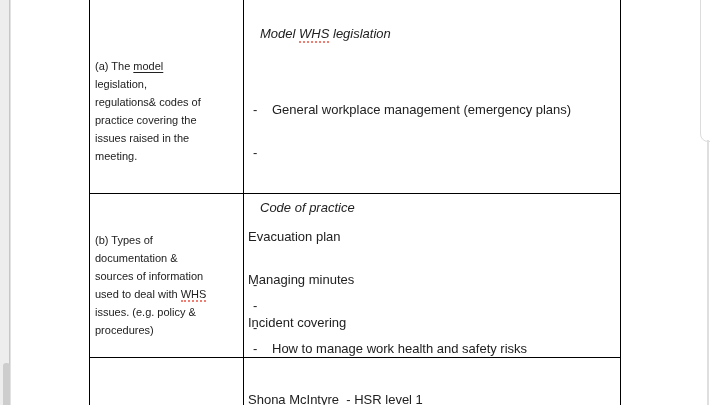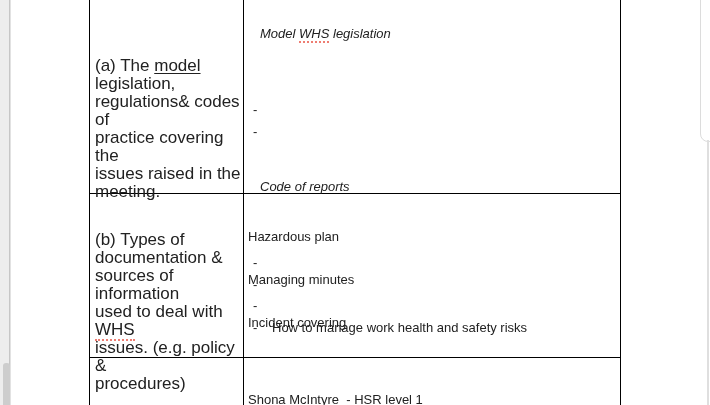--- a/index.html
+++ b/index.html
@@ -29,21 +29,21 @@
   .right-track{
     position:absolute;left:707px;top:140px;width:2px;height:265px;
     background:#dfdfdf;
   }
   
   .vline{position:absolute;top:0;width:1px;height:405px;background:#000;}
   .hline{position:absolute;left:89px;width:532px;height:1px;background:#000;}
   
   .cell-label{
     position:absolute;left:95px;width:146px;
-    font-size:17px;line-height:18px;white-space:pre-line;
+    font-size:11px;line-height:18px;white-space:pre-line;
   }
   .cell-content{
     position:absolute;left:248px;width:370px;
     font-size:13px;line-height:21.5px;white-space:pre-line;
   }
   .heading{margin:12px;font-style:italic;}
   ul.dash-list{list-style:none;margin:0;padding:0;}
   ul.dash-list li{position:relative;padding-left:24px;white-space:pre-line;}
   .dash{position:absolute;left:5px;top:0;}
   .underlined{text-decoration:underline;text-underline-offset:2px;}
@@ -71,43 +71,43 @@
 legislation,
 regulations&amp; codes of
 practice covering the
 issues raised in the
 meeting.</span>
   </div>
 
   <div class="cell-content" style="top:-11px">
     <p class="heading"><span>Model </span><span class="misspelled">WHS</span><span> legislation</span></p>
     <ul class="dash-list">
-      <li><span class="dash">-</span></li>
+      <li><span class="dash">-</span><span>General workplace management (emergency plans)</span></li>
       <li><span class="dash">-</span></li>
     </ul>
-    <p class="heading">Code of reports</p>
+    <p class="heading">Code of practice</p>
     <ul class="dash-list">
       <li><span class="dash">-</span></li>
       <li><span class="dash">-</span></li>
       <li><span class="dash">-</span></li>
       <li><span class="dash">-</span><span>How to manage work health and safety risks</span></li>
     </ul>
   </div>
 
   <div class="cell-label" style="top:213px">
     <span>(b) Types of
 documentation &amp;
 sources of information
 used to deal with </span><span class="misspelled">WHS</span><span>
 issues. (e.g. policy &amp;
 procedures)</span>
   </div>
 
   <div class="cell-content" style="top:204px">
-    <div class="line">Hazardous plan</div>
+    <div class="line">Evacuation plan</div>
     <div class="line">Managing minutes</div>
     <div class="line">Incident covering</div>
   </div>
 
   <div class="cell-content" style="top:367.5px">
     <div class="line">Shona McIntyre  - HSR level 1</div>
     
   </div>
 
 </div>

